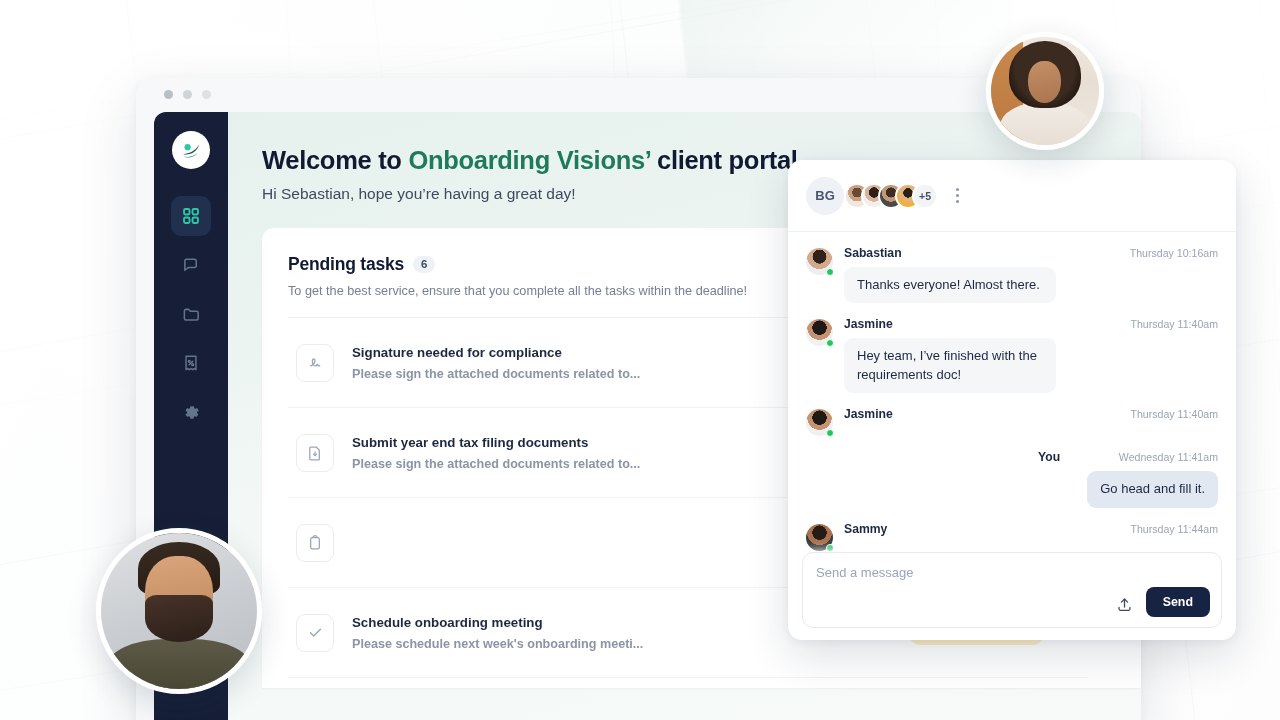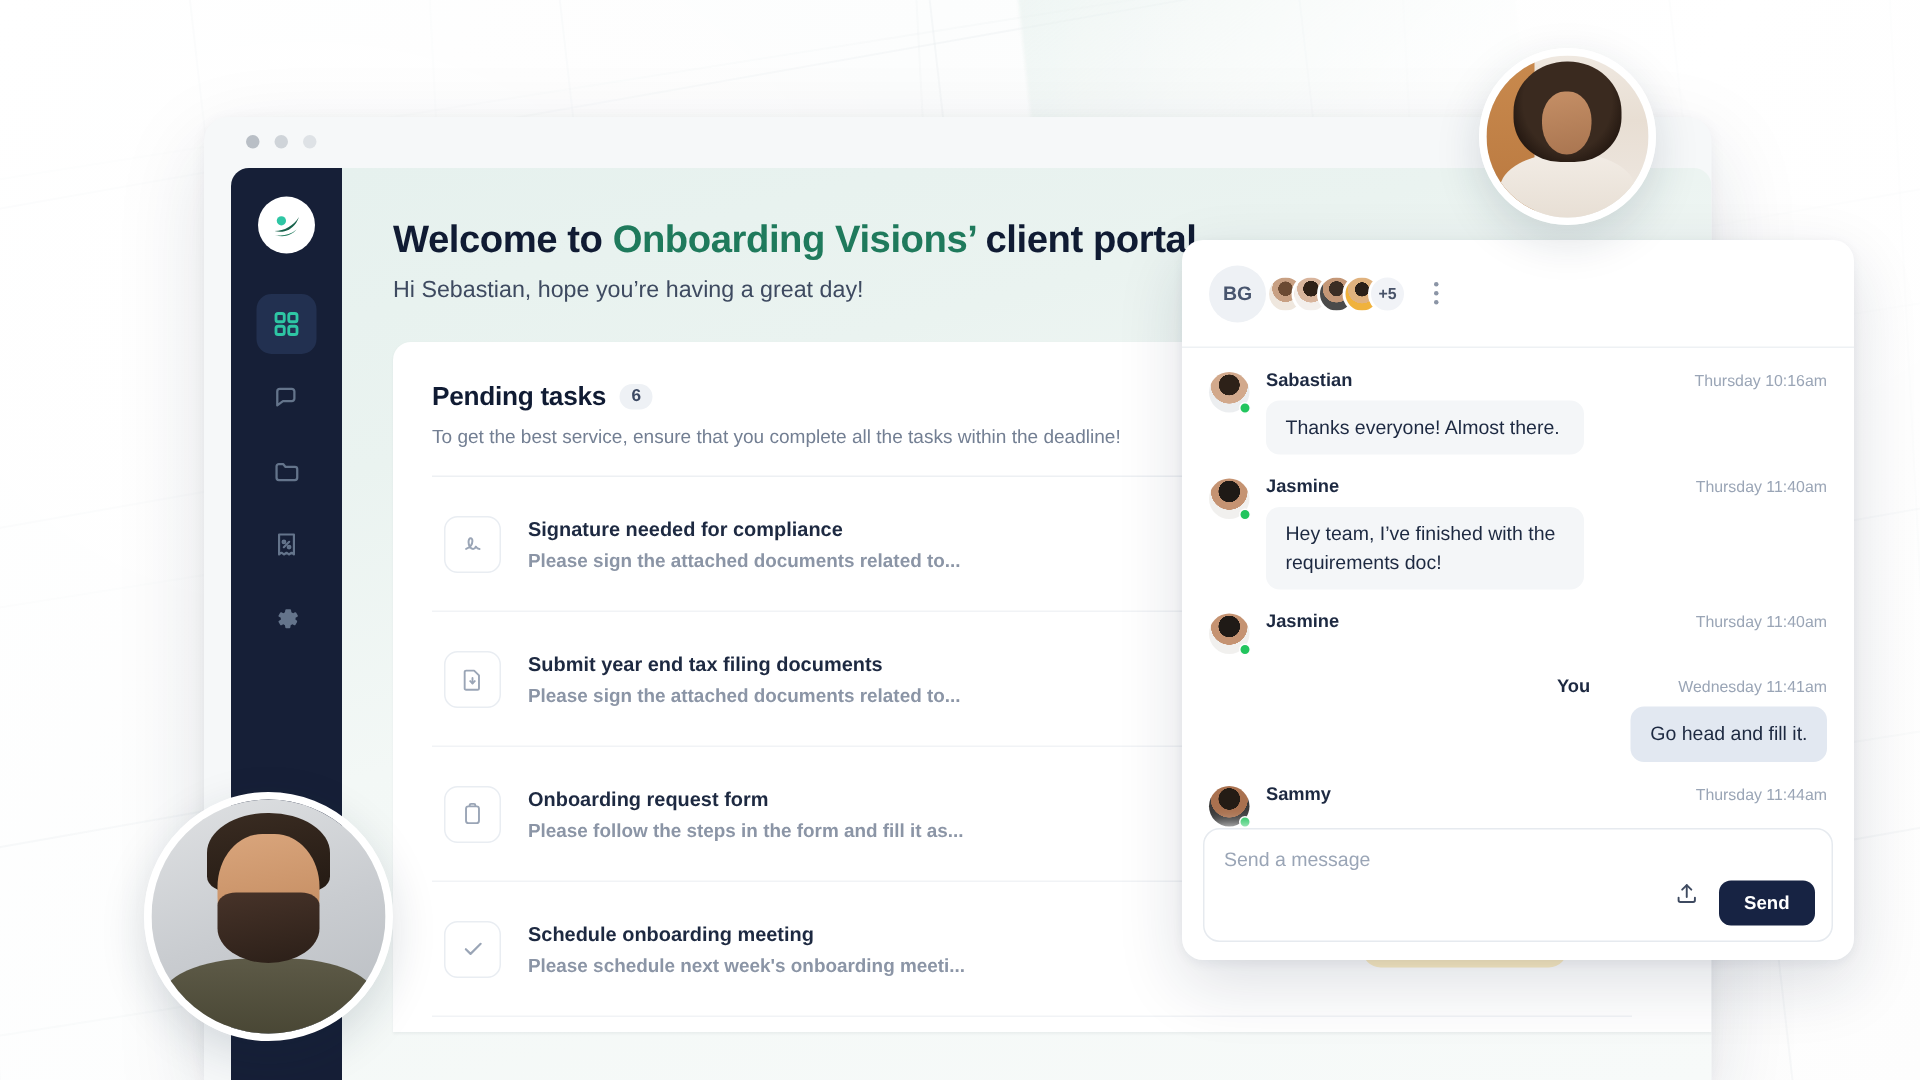--- a/index.html
+++ b/index.html
@@ -264,21 +264,21 @@
   
   #composer {
     position: absolute; left: 14px; right: 14px; bottom: 12px;
     background: #fff; border: 1px solid #e6eaef; border-radius: 11px;
     height: 76px; padding: 12px 13px 0;
     box-shadow: 0 -2px 10px rgba(255,255,255,.9);
   }
   .composer-ph { font-size: 13px; color: #9aa5b6; }
   .composer-actions {
     position: absolute; right: 11px; bottom: 10px;
-    display: flex; align-items: flex-start; gap: 13px;
+    display: flex; align-items: flex-end; gap: 13px;
   }
   .upload-ico { color: #3e4a60; display: block; }
   .send-btn {
     background: #172343; color: #fff;
     font-size: 12.4px; font-weight: 700;
     border: none; border-radius: 8px;
     padding: 9px 17px; line-height: 1; cursor: pointer;
     font-family: "Liberation Sans", sans-serif;
   }
 
@@ -472,24 +472,20 @@
                   <span class="pill grey">Not started</span>
                   <span class="due">Du</span>
                 </div>
               </div>
               <div class="task-row">
                 <div class="task-icon">
                   <svg width="18" height="18" viewBox="0 0 20 20" fill="none" stroke="currentColor" stroke-width="1.4" stroke-linejoin="round">
                     <rect x="5.2" y="4" width="9.6" height="12.4" rx="1.8"></rect>
                     <path d="M7.9 4V3.1a1 1 0 0 1 1-1h2.2a1 1 0 0 1 1 1V4"></path>
                   </svg>
-                </div>
-                <div class="task-text">
-                  <div class="task-name">Onboarding request form</div>
-                  <div class="task-desc">Please follow the steps in the form and fill it as...</div>
                 </div>
                 <div class="task-meta">
                   <span class="pill amber">In Progress</span>
                   <span class="due">Du</span>
                 </div>
               </div>
               <div class="task-row">
                 <div class="task-icon">
                   <svg width="19" height="19" viewBox="0 0 20 20" fill="none" stroke="currentColor" stroke-width="1.5" stroke-linecap="round" stroke-linejoin="round">
                     <path d="M4.8 10.3l3.3 3.3 7.1-7.1"></path>

